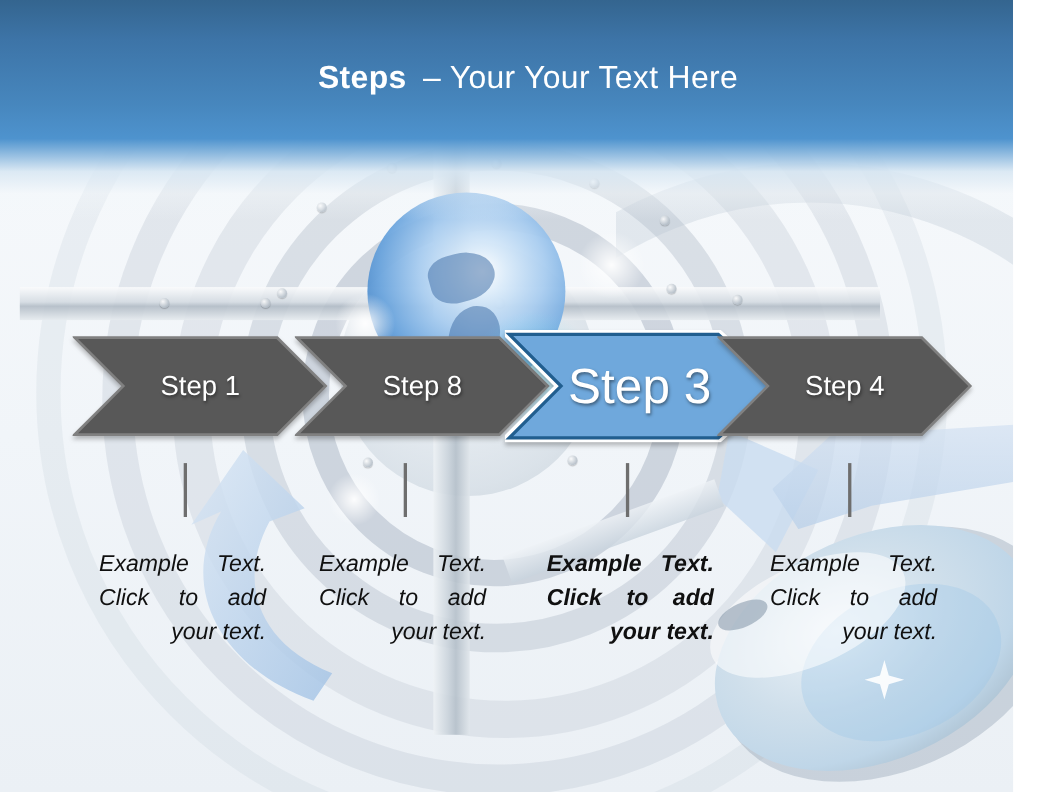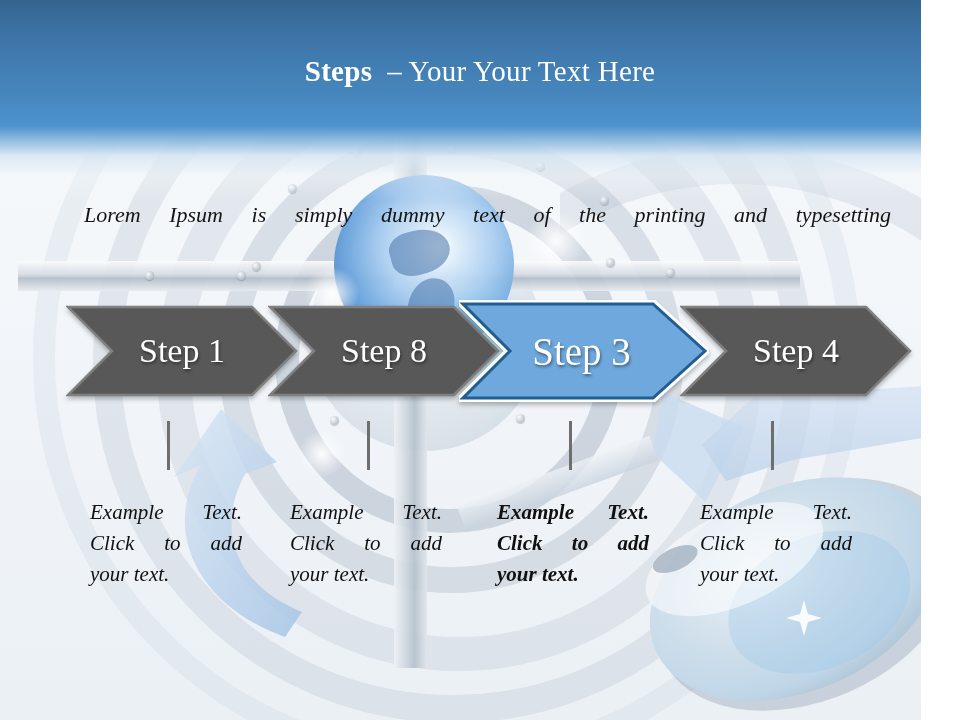--- a/index.html
+++ b/index.html
@@ -1,18 +1,18 @@
 <!DOCTYPE html>
 <html><head>
 <meta charset="utf-8">
 <style>
   html,body{margin:0;padding:0;background:#fff;}
   .slide{
     position:relative;width:921px;height:720px;overflow:hidden;
-    font-family:Liberation Serif, serif;
+    font-family:Liberation Sans, sans-serif;
     background:linear-gradient(180deg,#f8fafc 0%,#f1f5f9 55%,#ebf0f5 100%);
   }
   
   .bg{position:absolute;inset:0;z-index:1;}
   .ring{position:absolute;border-radius:50%;}
   .ring0{left:33px;top:-57px;width:784px;height:784px;border:22px solid rgba(193,203,214,.22);}
   .ring1{left:93px;top:3px;width:664px;height:664px;border:28px solid rgba(186,196,208,.32);}
   .ring2{left:157px;top:67px;width:536px;height:536px;border:34px solid rgba(199,208,218,.40);}
   .ring3{left:219px;top:129px;width:412px;height:412px;border:26px solid rgba(173,185,198,.38);}
   .ring4{left:275px;top:185px;width:300px;height:300px;border:24px solid rgba(152,166,182,.40);}
@@ -54,33 +54,33 @@
   .title .t-bold{font-weight:700;}
   .title .t-rest{font-weight:400;}
   
   .content{position:absolute;inset:0;z-index:10;}
   .intro{position:absolute;left:84px;top:198px;width:807px;color:#141414;
     font-style:italic;font-size:22px;line-height:33px;}
   .intro .jline{text-align:justify;text-align-last:justify;}
   .step{position:absolute;}
   .step svg{display:block;filter:drop-shadow(0 3px 2px rgba(40,40,40,.30));}
   .step-label{position:absolute;top:0;bottom:0;display:flex;align-items:center;justify-content:center;
-    color:#fff;font-size:34px;text-shadow:1px 2px 3px rgba(0,0,0,.45);white-space:nowrap;}
+    color:#fff;font-size:25px;text-shadow:1px 2px 3px rgba(0,0,0,.45);white-space:nowrap;}
   .s1{left:66px;top:305px;width:232px;height:92px;}
   .s2{left:268px;top:305px;width:232px;height:92px;}
   .s3{left:459px;top:300px;width:250px;height:102px;}
-  .s4{left:680px;top:305px;width:232px;height:92px;}
+  .s4{left:652px;top:305px;width:232px;height:92px;}
   .s1 .step-label,.s2 .step-label,.s4 .step-label{left:46px;right:46px;}
-  .s3 .step-label{left:51px;right:56px;font-size:39px;}
+  .s3 .step-label{left:51px;right:56px;font-size:45px;}
   .tick{position:absolute;top:421px;width:3px;height:49px;background:#6e6e6e;}
   .tick1{left:167px;} .tick2{left:367px;} .tick3{left:569px;} .tick4{left:771px;}
   .desc{position:absolute;top:497px;width:152px;color:#101010;
     font-style:italic;font-size:21px;line-height:31px;}
   .desc .jline{text-align:justify;text-align-last:justify;}
-  .desc .lline{text-align:left;}
+  .desc .lline{text-align:right;}
   .d1{left:90px;} .d2{left:290px;} .d3{left:497px;font-weight:700;} .d4{left:700px;}
 </style>
 </head>
 <body>
 
 <div class="slide">
 
   <div class="bg">
     <div class="ring ring0"></div>
     <div class="ring ring1"></div>
@@ -155,21 +155,20 @@
   <div class="header">
     <div class="title">
       <span class="t-bold">Steps</span>
       <span class="t-rest">– Your Your Text Here</span>
     </div>
   </div>
 
   <div class="content">
 
     <div class="intro">
-      <div class="jline">Lorem Ipsum is simply dummy text of the printing and typesetting</div>
     </div>
 
     <div class="step s1">
       <svg viewBox="0 0 232 92">
         <path d="M2,2 L186,2 L230,46 L186,90 L2,90 L46,46 Z" fill="#585858" stroke="#808080" stroke-width="2.5"></path>
       </svg>
       <div class="step-label">Step 1</div>
     </div>
 
     <div class="step s2">

